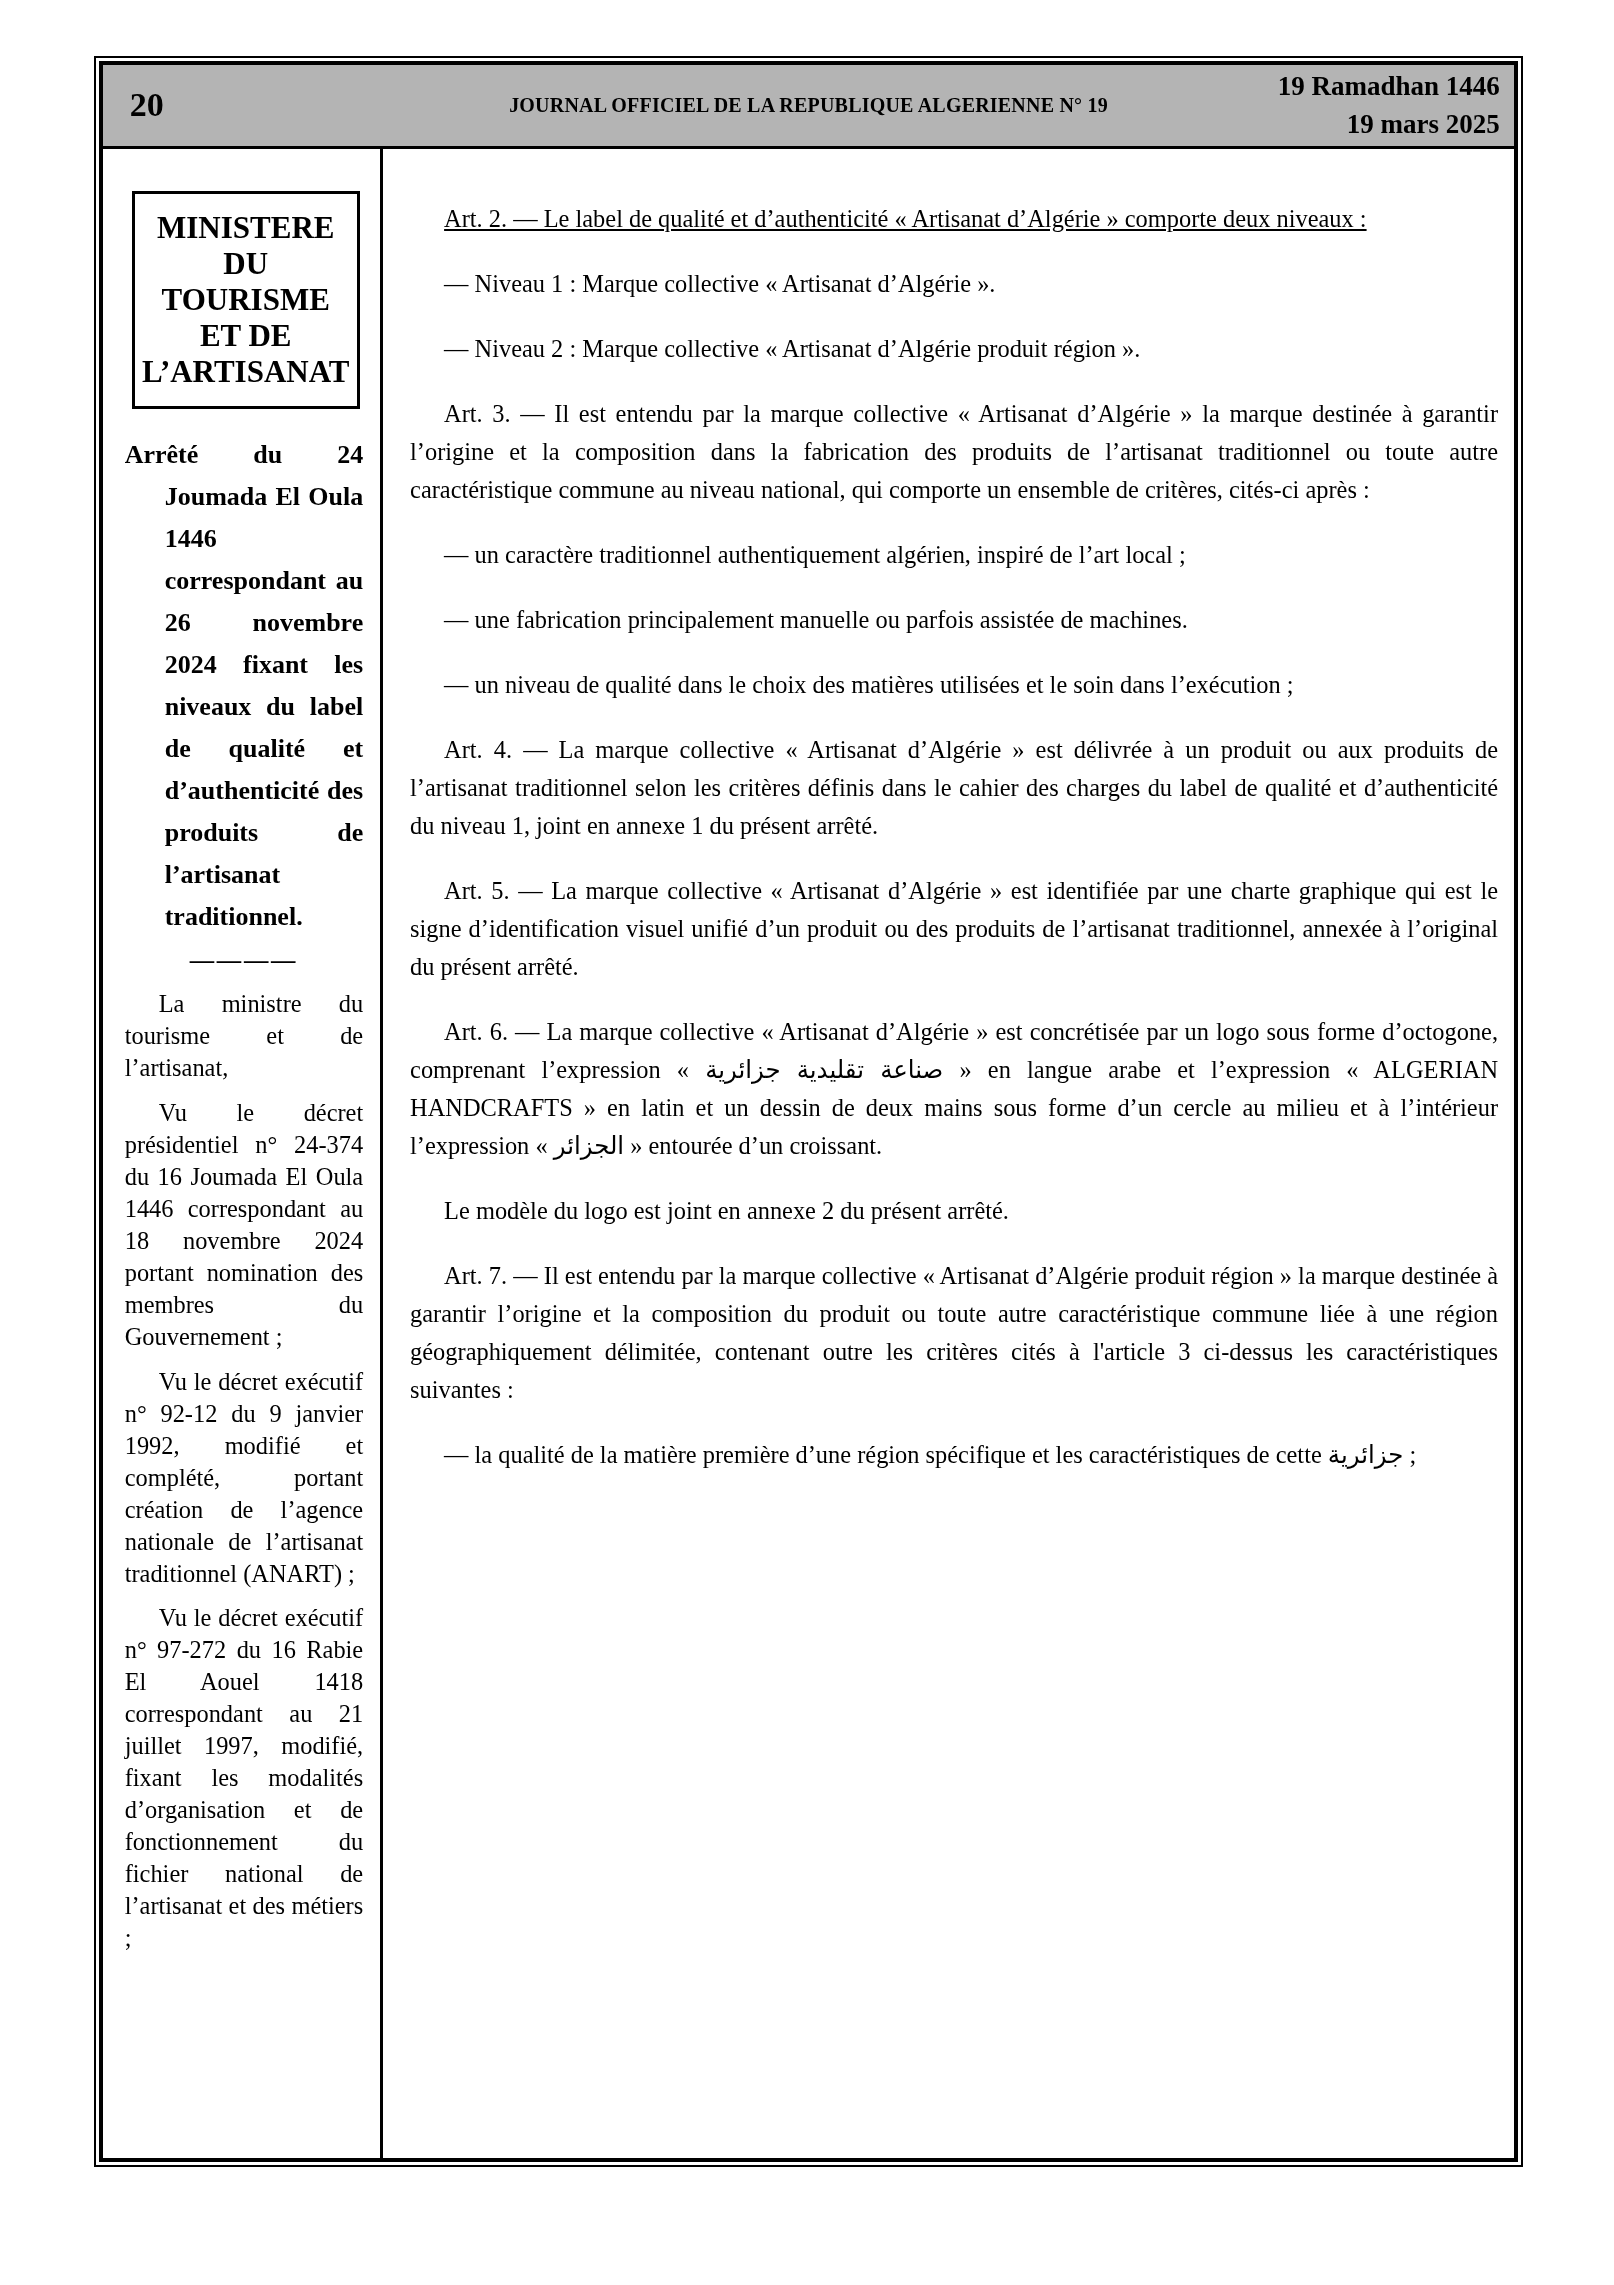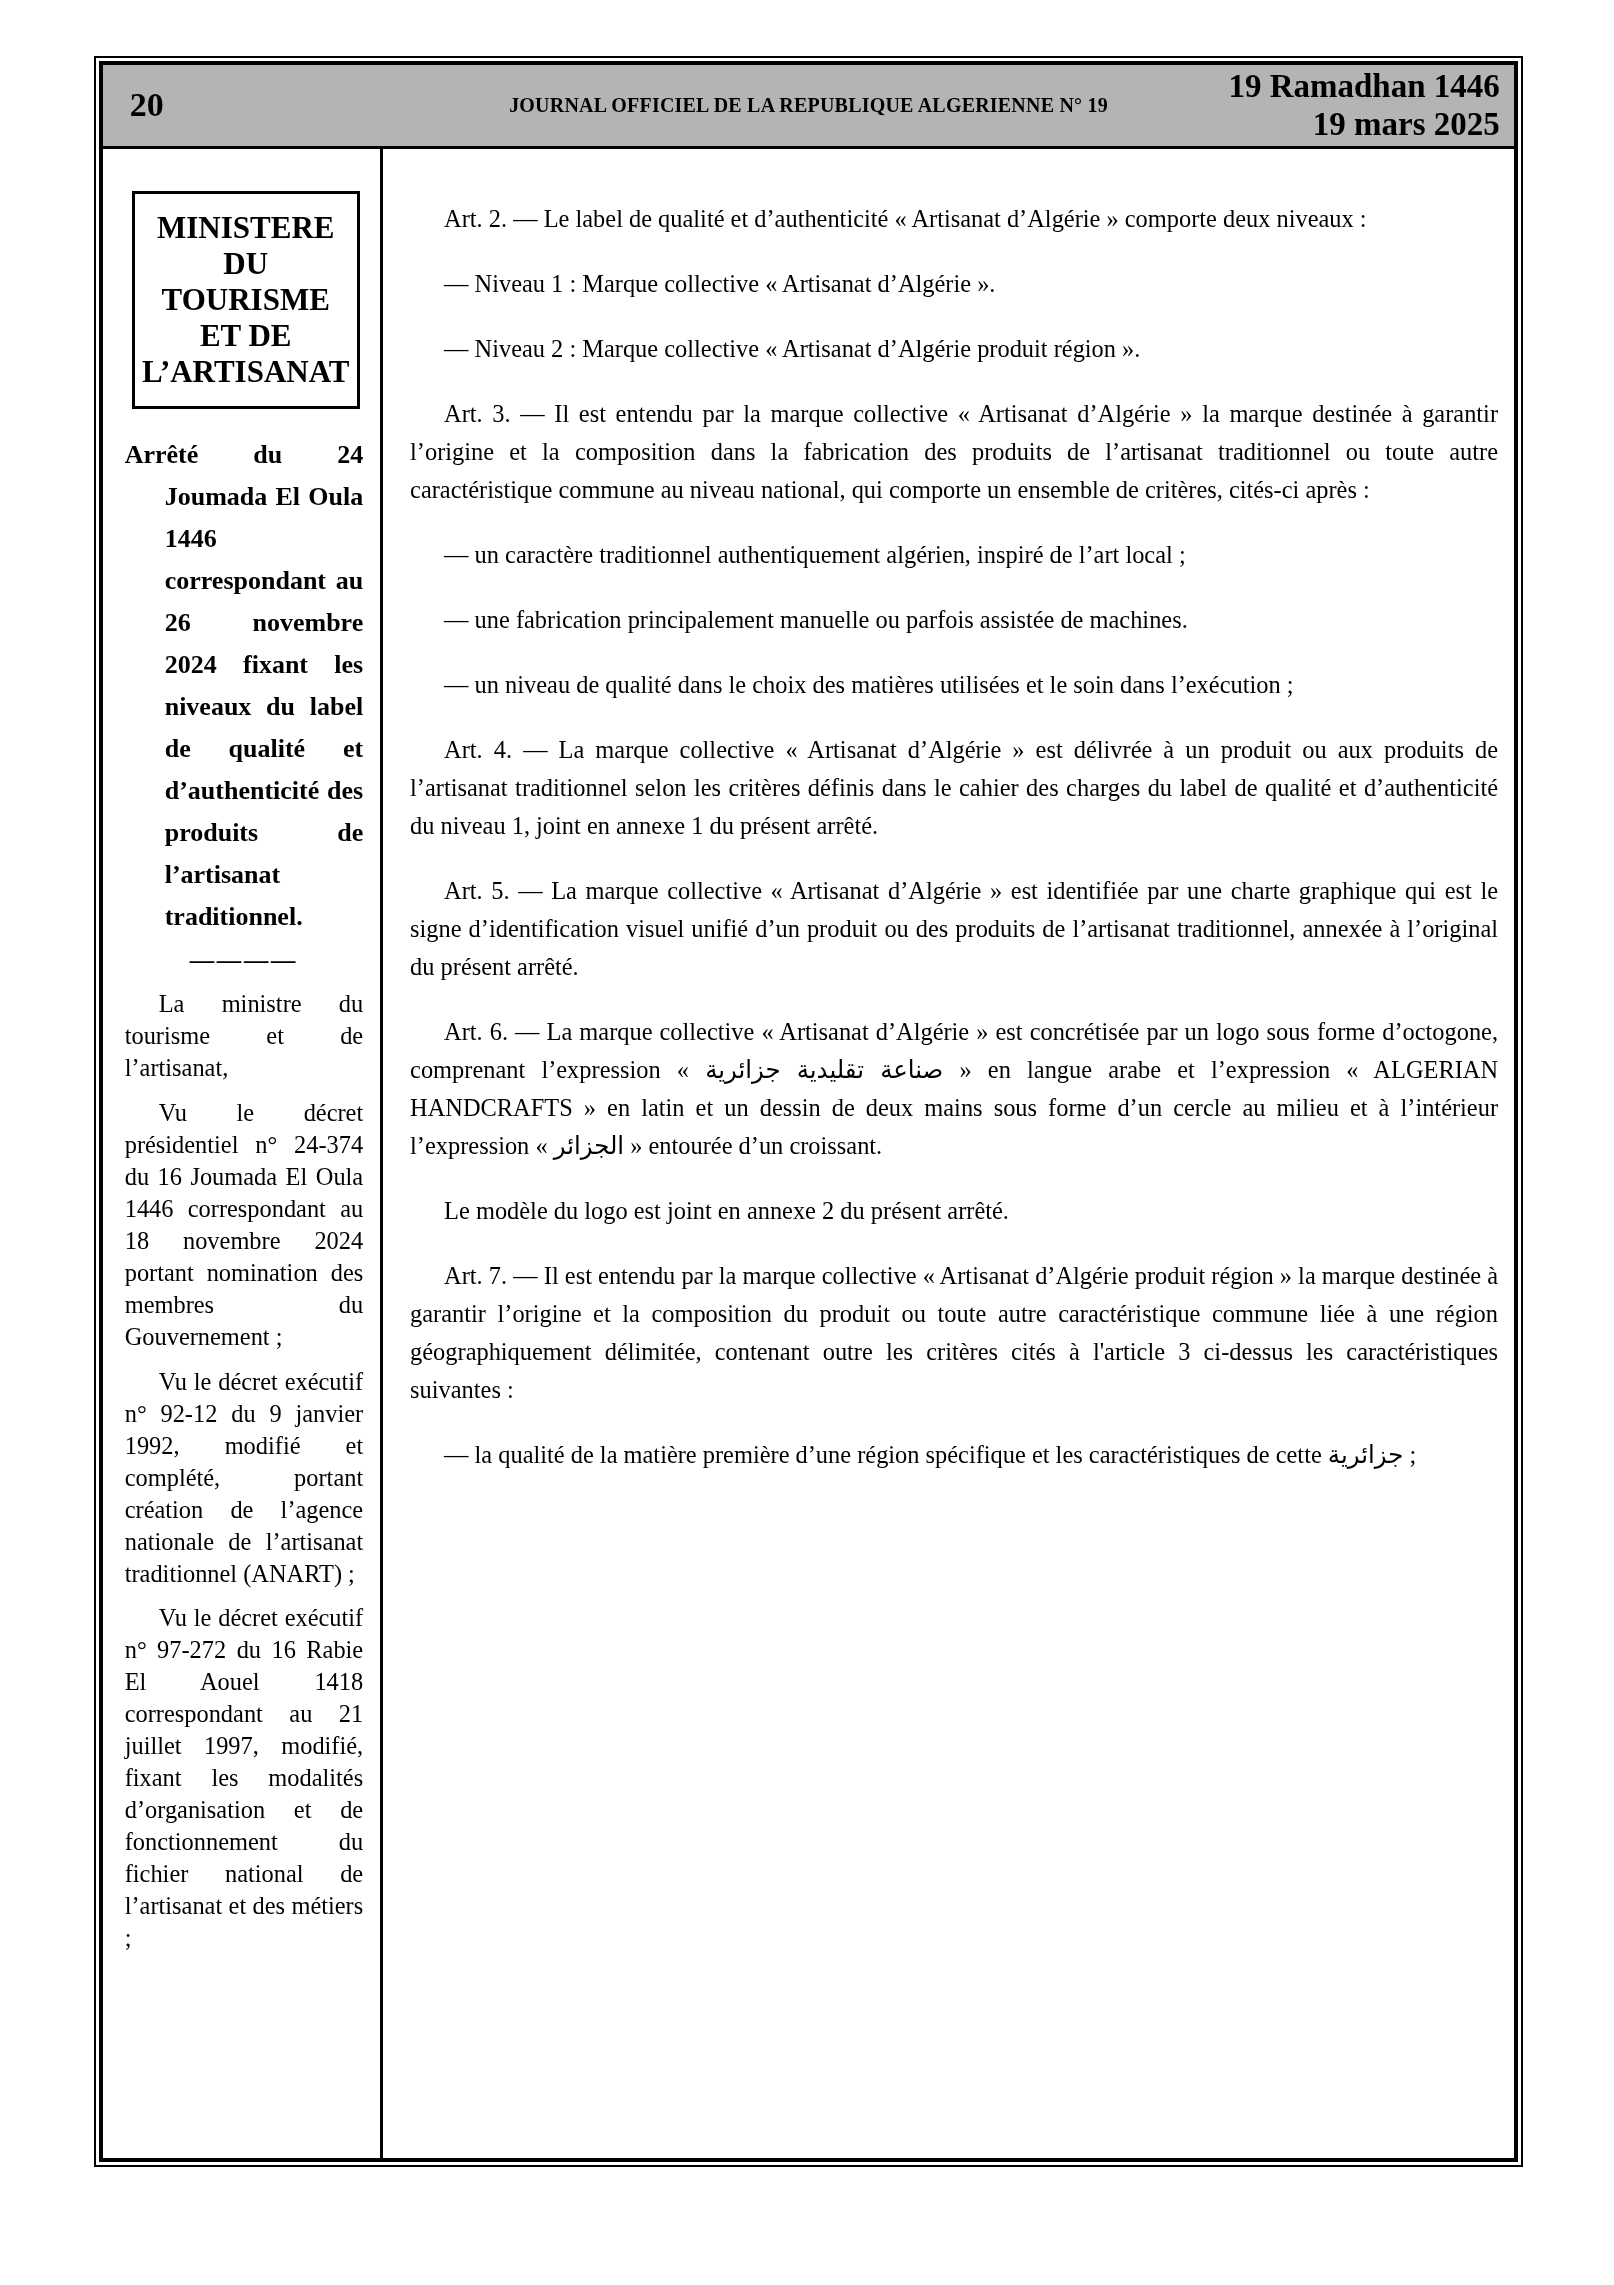--- a/index.html
+++ b/index.html
@@ -61,21 +61,21 @@
     white-space: nowrap;
     letter-spacing: 0.2px;
   }
   .header-dates {
     position: absolute;
     right: 14.5px;
     top: 50%;
     transform: translateY(-50%);
     text-align: right;
     font-weight: bold;
-    font-size: 33px;
+    font-size: 27px;
     line-height: 38px;
     white-space: nowrap;
   }
   .content {
     flex: 1 1 auto;
     display: flex;
     overflow: hidden;
   }
   .col {
     box-sizing: border-box;
@@ -124,20 +124,21 @@
     line-height: 32px;
     text-indent: 34px;
   }
   .col-right p.body {
     margin: 27px 0 0 0;
     line-height: 38px;
     text-indent: 34px;
   }
   .col-right p.first {
     margin-top: 51px;
+    text-decoration: underline;
   }
 </style>
 </head>
 <body>
 
 <div class="page">
   <div class="frame">
     <div class="frame-inner">
 
       <div class="header-band">

